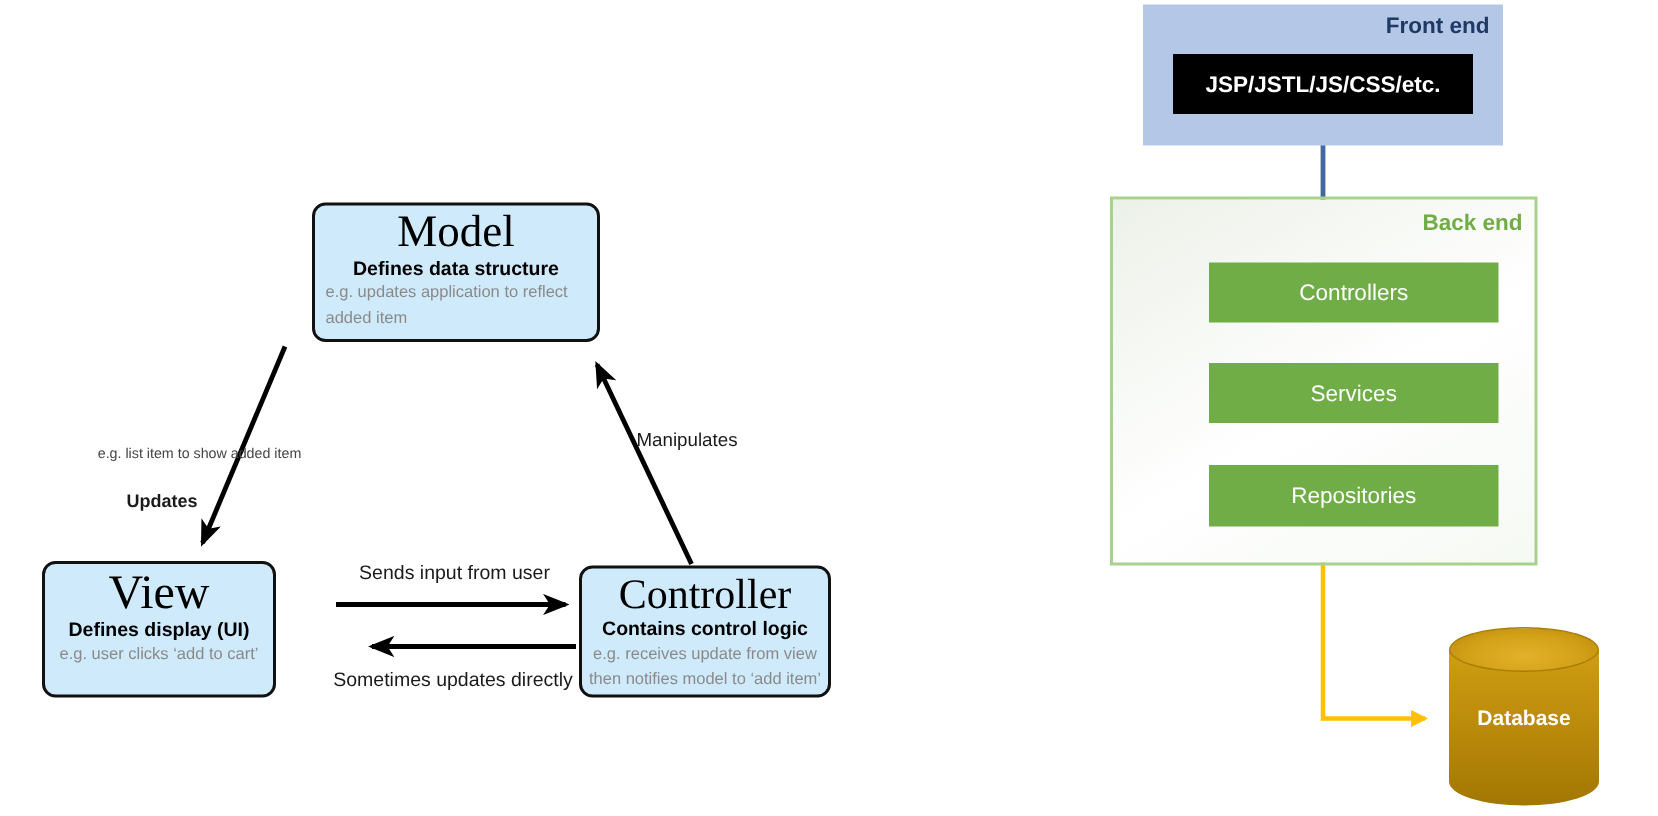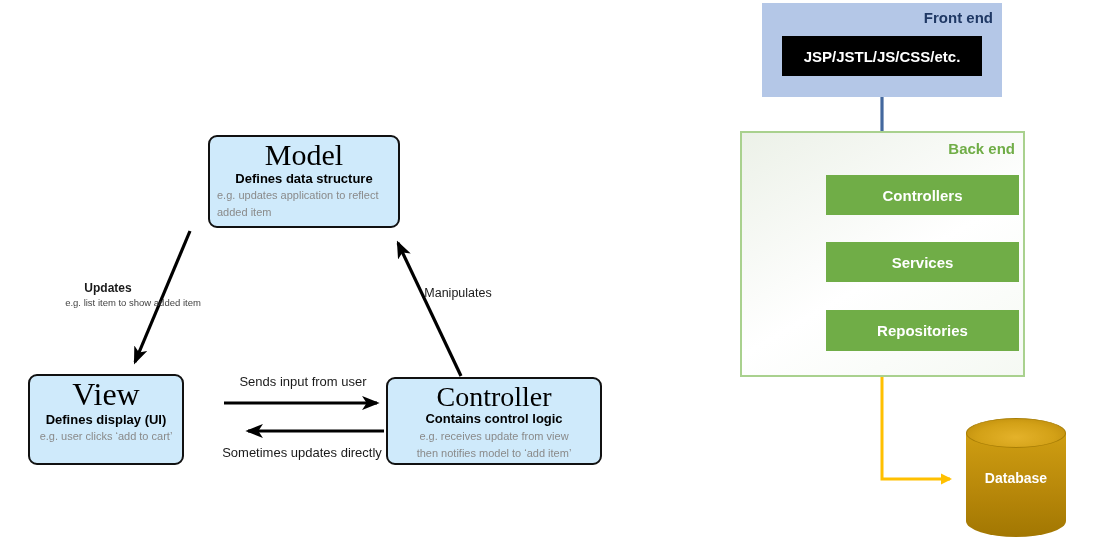--- a/index.html
+++ b/index.html
@@ -9,39 +9,39 @@
   
   .mvc-box {
     position:absolute; background:#cfeafb; border:2px solid #111;
     border-radius:9px; text-align:center; padding-top:2px;
   }
   .mvc-title { font-family:"Liberation Serif","DejaVu Serif",serif; color:#000; line-height:1.05; }
   .mvc-sub   { font-size:13px; font-weight:bold; color:#000; line-height:1.3; }
   .mvc-ex    { font-size:11px; color:#8a8a8a; line-height:1.5; white-space:nowrap; }
   .mvc-ex.left-align { text-align:left; padding:0 7px; }
   .lbl { position:absolute; color:#1a1a1a; text-align:center; line-height:1.2; }
-  .lbl.bold { font-weight:bold; }
+  .lbl.bold { font-weight:bold;margin-top:46px; }
 
   
   .fe-container { position:absolute; left:762px; top:3px; width:240px; height:94px; background:#b4c7e7; }
   .fe-label { position:absolute; right:9px; top:6px; font-size:15px; font-weight:bold; color:#1f3864; }
   .fe-box {
     position:absolute; left:782px; top:36px; width:200px; height:40px;
     background:#000000; color:#fff; font-size:15px; font-weight:bold;
     display:flex; align-items:center; justify-content:center;
   }
   .be-container {
     position:absolute; left:740px; top:131px; width:285px; height:246px;
     border:2px solid #a9d18e;
     background:linear-gradient(150deg,#ecf1e8 0%, #ffffff 55%, #f5f9f3 100%);
   }
   .be-label { position:absolute; right:8px; top:7px; font-size:15px; font-weight:bold; color:#70ad47; }
   .layer {
-    position:absolute; left:826px; width:193px; background:#70ad47; color:#fff;
-    font-size:15px; font-weight:bold; display:flex; align-items:center; justify-content:center;
+    position:absolute; left:806px; width:193px; background:#70ad47; color:#fff;
+    font-size:15px; font-weight:normal; display:flex; align-items:center; justify-content:center;
   }
   .db-body {
     position:absolute; left:966px; top:433px; width:100px; height:104px;
     background:linear-gradient(180deg,#cf9e12 0%, #b8880a 55%, #a27702 100%);
     border-radius:0 0 50% 50% / 0 0 16px 16px;
   }
   .db-top {
     position:absolute; left:966px; top:418px; width:100px; height:30px;
     border-radius:50%;
     background:radial-gradient(ellipse at 50% 65%, #e4b22a 0%, #d3a117 55%, #b68508 100%);
@@ -95,21 +95,21 @@
   </div>
 
   <div class="mvc-box" style="left:28px; top:374px; width:156px; height:91px;">
     <div class="mvc-title" style="font-size:32px;">View</div>
     <div class="mvc-sub">Defines display (UI)</div>
     <div class="mvc-ex">
       <div>e.g. user clicks ‘add to cart’</div>
     </div>
   </div>
 
-  <div class="mvc-box" style="left:386px; top:377px; width:216px; height:88px; padding-top:3px;">
+  <div class="mvc-box" style="left:386px; top:377px; width:168px; height:88px; padding-top:3px;">
     <div class="mvc-title" style="font-size:28px;">Controller</div>
     <div class="mvc-sub">Contains control logic</div>
     <div class="mvc-ex">
       <div>e.g. receives update from view</div>
       <div>then notifies model to ‘add item’</div>
     </div>
   </div>
 
   <div class="lbl bold" style="left:60px; top:281px; width:96px; font-size:12px;">Updates</div>
   <div class="lbl" style="left:52px; top:297px; width:162px; font-size:9.5px; color:#444;">e.g. list item to show added item</div>

